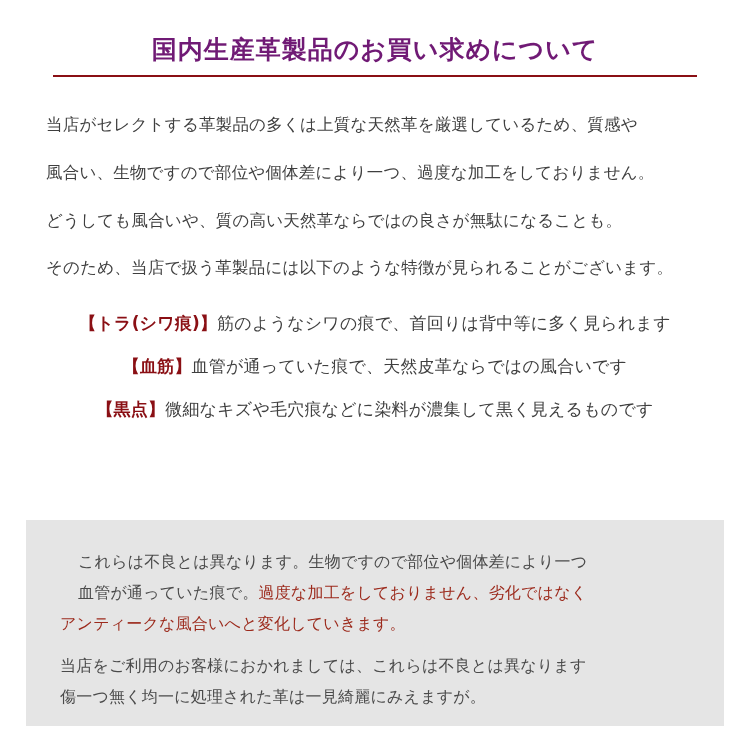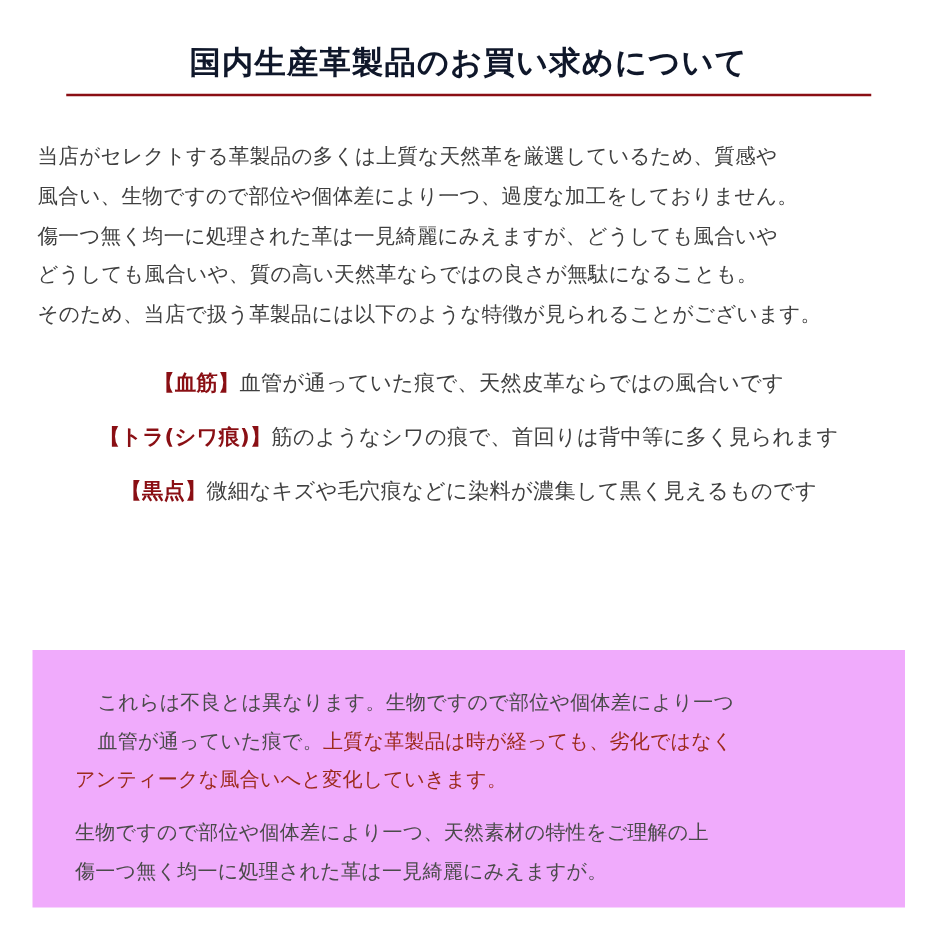--- a/index.html
+++ b/index.html
@@ -25,21 +25,21 @@
   
   .title-block {
     position: relative;
     margin: 6px 0 0 0;
     padding: 0 0 10px 0;
   }
   .title {
     font-size: 25px;
     font-weight: bold;
     letter-spacing: 1px;
-    color: #0f172a;
+    color: #701a75;
     text-align: center;
     line-height: 1.25;
     white-space: nowrap;
   }
   .title-rule {
     margin: 10px auto 0 auto;
     width: 644px;
     height: 2px;
     background: #8a0f14;
   }
@@ -47,21 +47,21 @@
   
   .intro {
     margin: 22px 0 0 0;
     padding: 0 6px 0 4px;
     font-size: 16.5px;
     line-height: 1.92;
     color: #3f3f3f;
     letter-spacing: 0.2px;
   }
   .intro p {
-    margin: 0;
+    margin: 16px;
     white-space: nowrap;
   }
 
   
   .features {
     margin: 26px 0 0 0;
     padding: 0;
     list-style: none;
   }
   .feature {
@@ -79,21 +79,21 @@
     font-weight: bold;
   }
 
   
   .note-box {
     position: absolute;
     left: 26px;
     right: 26px;
     top: 520px;
     height: 206px;
-    background: #f0abfc;
+    background: #e5e5e5;
     box-sizing: border-box;
     padding: 26px 30px 0 34px;
   }
   .note-box p {
     margin: 0;
     font-size: 16px;
     line-height: 1.95;
     color: #4a4a4a;
     white-space: nowrap;
     letter-spacing: 0.2px;
@@ -114,39 +114,38 @@
 <div class="page">
 
   <div class="title-block">
     <div class="title">国内生産革製品のお買い求めについて</div>
     <div class="title-rule"></div>
   </div>
 
   <div class="intro">
     <p>当店がセレクトする革製品の多くは上質な天然革を厳選しているため、質感や</p>
     <p>風合い、生物ですので部位や個体差により一つ、過度な加工をしておりません。</p>
-    <p>傷一つ無く均一に処理された革は一見綺麗にみえますが、どうしても風合いや</p>
     <p>どうしても風合いや、質の高い天然革ならではの良さが無駄になることも。</p>
     <p>そのため、当店で扱う革製品には以下のような特徴が見られることがございます。</p>
   </div>
 
   <ul class="features">
     <li class="feature">
-      <span class="tag">【血筋】</span><span>血管が通っていた痕で、天然皮革ならではの風合いです</span>
+      <span class="tag">【トラ(シワ痕)】</span><span>筋のようなシワの痕で、首回りは背中等に多く見られます</span>
     </li>
     <li class="feature">
-      <span class="tag">【トラ(シワ痕)】</span><span>筋のようなシワの痕で、首回りは背中等に多く見られます</span>
+      <span class="tag">【血筋】</span><span>血管が通っていた痕で、天然皮革ならではの風合いです</span>
     </li>
     <li class="feature">
       <span class="tag">【黒点】</span><span>微細なキズや毛穴痕などに染料が濃集して黒く見えるものです</span>
     </li>
   </ul>
 
   <div class="note-box">
     <p class="note-line-indent">これらは不良とは異なります。生物ですので部位や個体差により一つ</p>
-    <p class="note-line-indent"><span>血管が通っていた痕で。</span><span class="accent">上質な革製品は時が経っても、</span><span class="accent">劣化ではなく</span></p>
+    <p class="note-line-indent"><span>血管が通っていた痕で。</span><span class="accent">過度な加工をしておりません、</span><span class="accent">劣化ではなく</span></p>
     <p class="accent">アンティークな風合いへと変化していきます。</p>
     <div class="note-gap"></div>
-    <p>生物ですので部位や個体差により一つ、天然素材の特性をご理解の上</p>
+    <p>当店をご利用のお客様におかれましては、これらは不良とは異なります</p>
     <p>傷一つ無く均一に処理された革は一見綺麗にみえますが。</p>
   </div>
 
 </div>
 
 </body></html>

